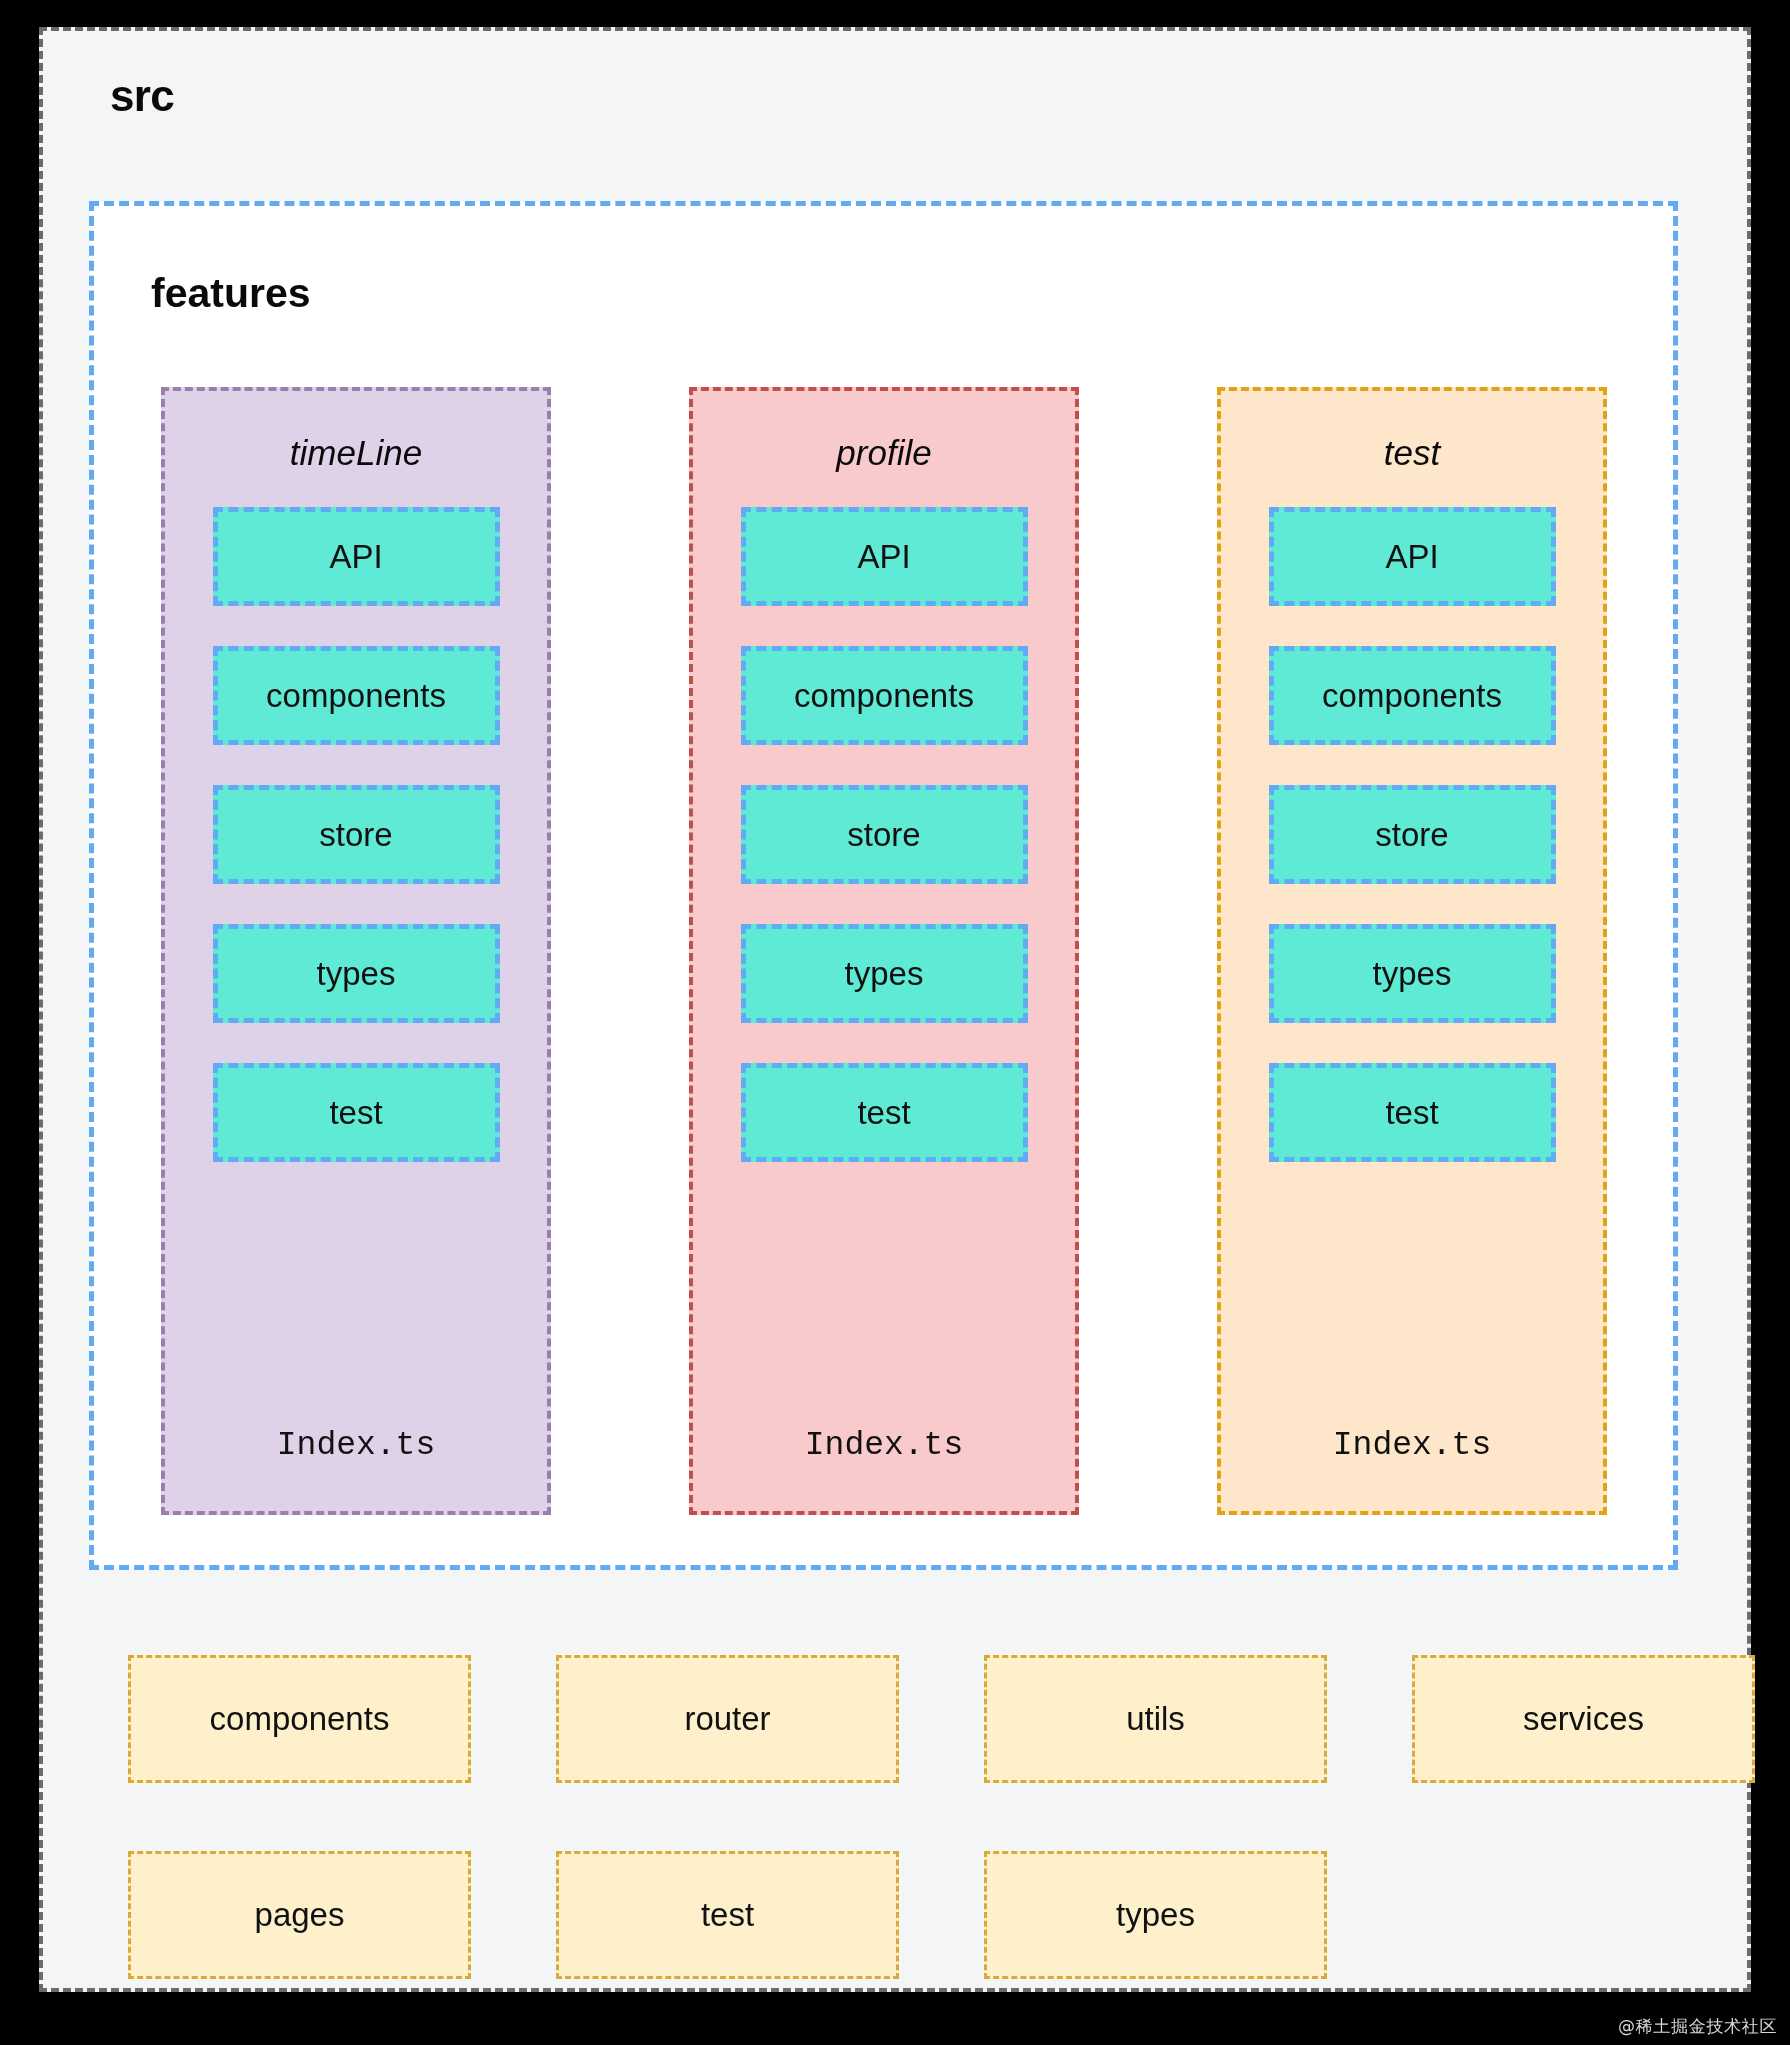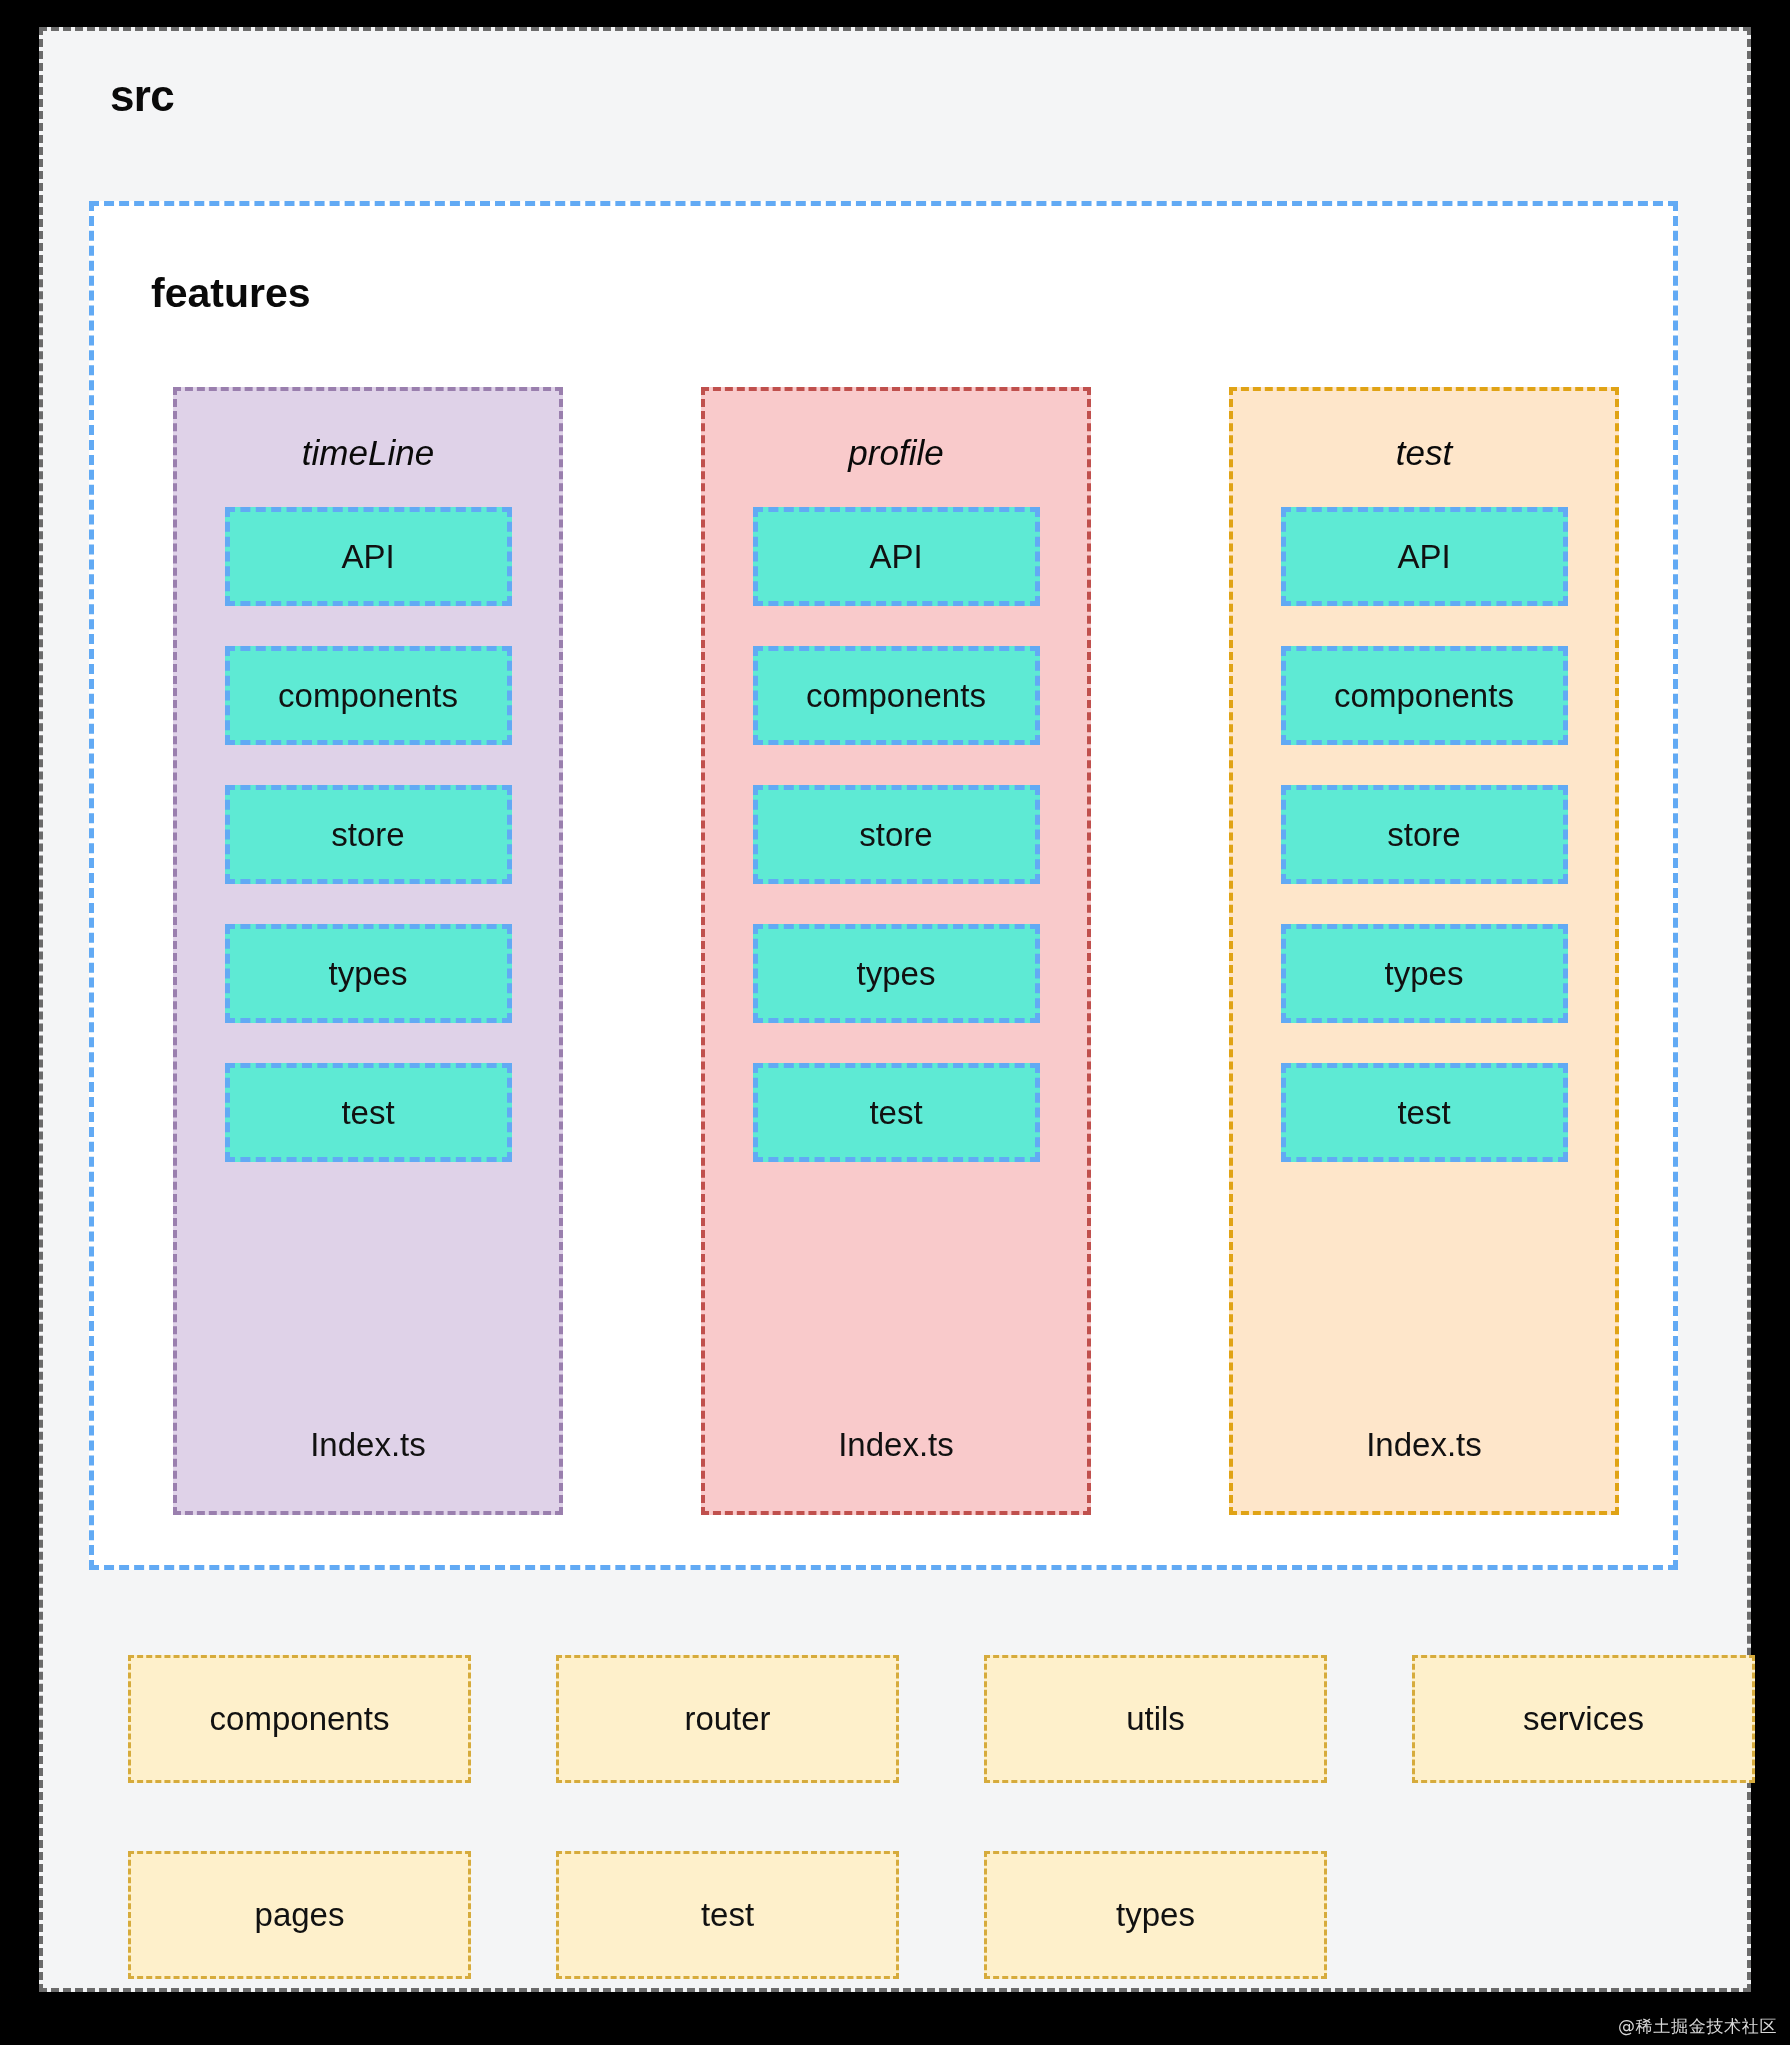--- a/index.html
+++ b/index.html
@@ -61,21 +61,21 @@
     top: 67px;
     font-size: 41px;
     font-weight: bold;
     color: #0a0a0a;
     line-height: 1;
   }
 
   
   #feature-columns {
     position: absolute;
-    left: 12px;
+    left: 0;
     top: 181px;
     width: 1589px;
     height: 1128px;
     display: flex;
     justify-content: flex-start;
     box-sizing: border-box;
     padding-left: 67px;
     gap: 138px;
   }
   .feature-col {
@@ -123,20 +123,21 @@
     color: #111111;
   }
   .col-index {
     position: absolute;
     bottom: 47px;
     left: 0;
     width: 100%;
     text-align: center;
     font-size: 33px;
     color: #111111;
+    font-family: Liberation Mono, monospace;
   }
 
   
   #bottom-grid {
     position: absolute;
     left: 85px;
     top: 1624px;
     width: 1589px;
     display: grid;
     grid-template-columns: repeat(4, 343px);

